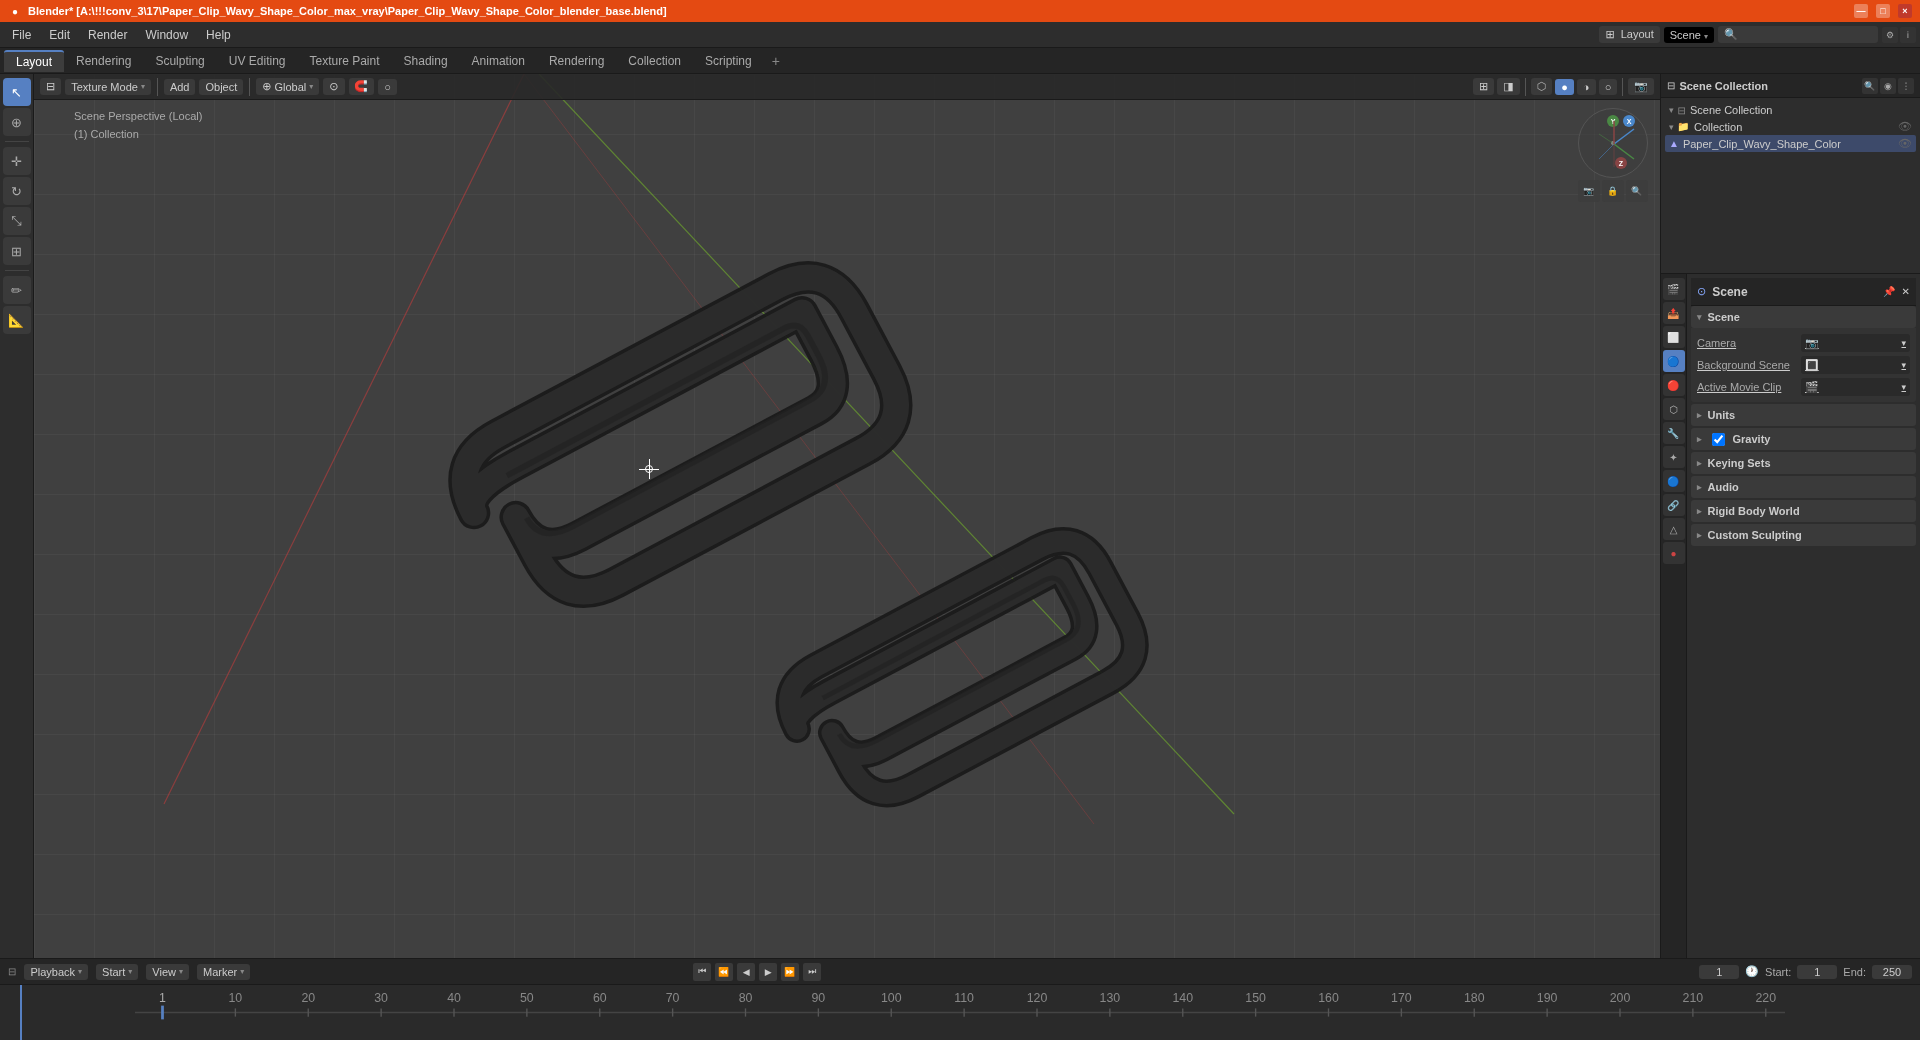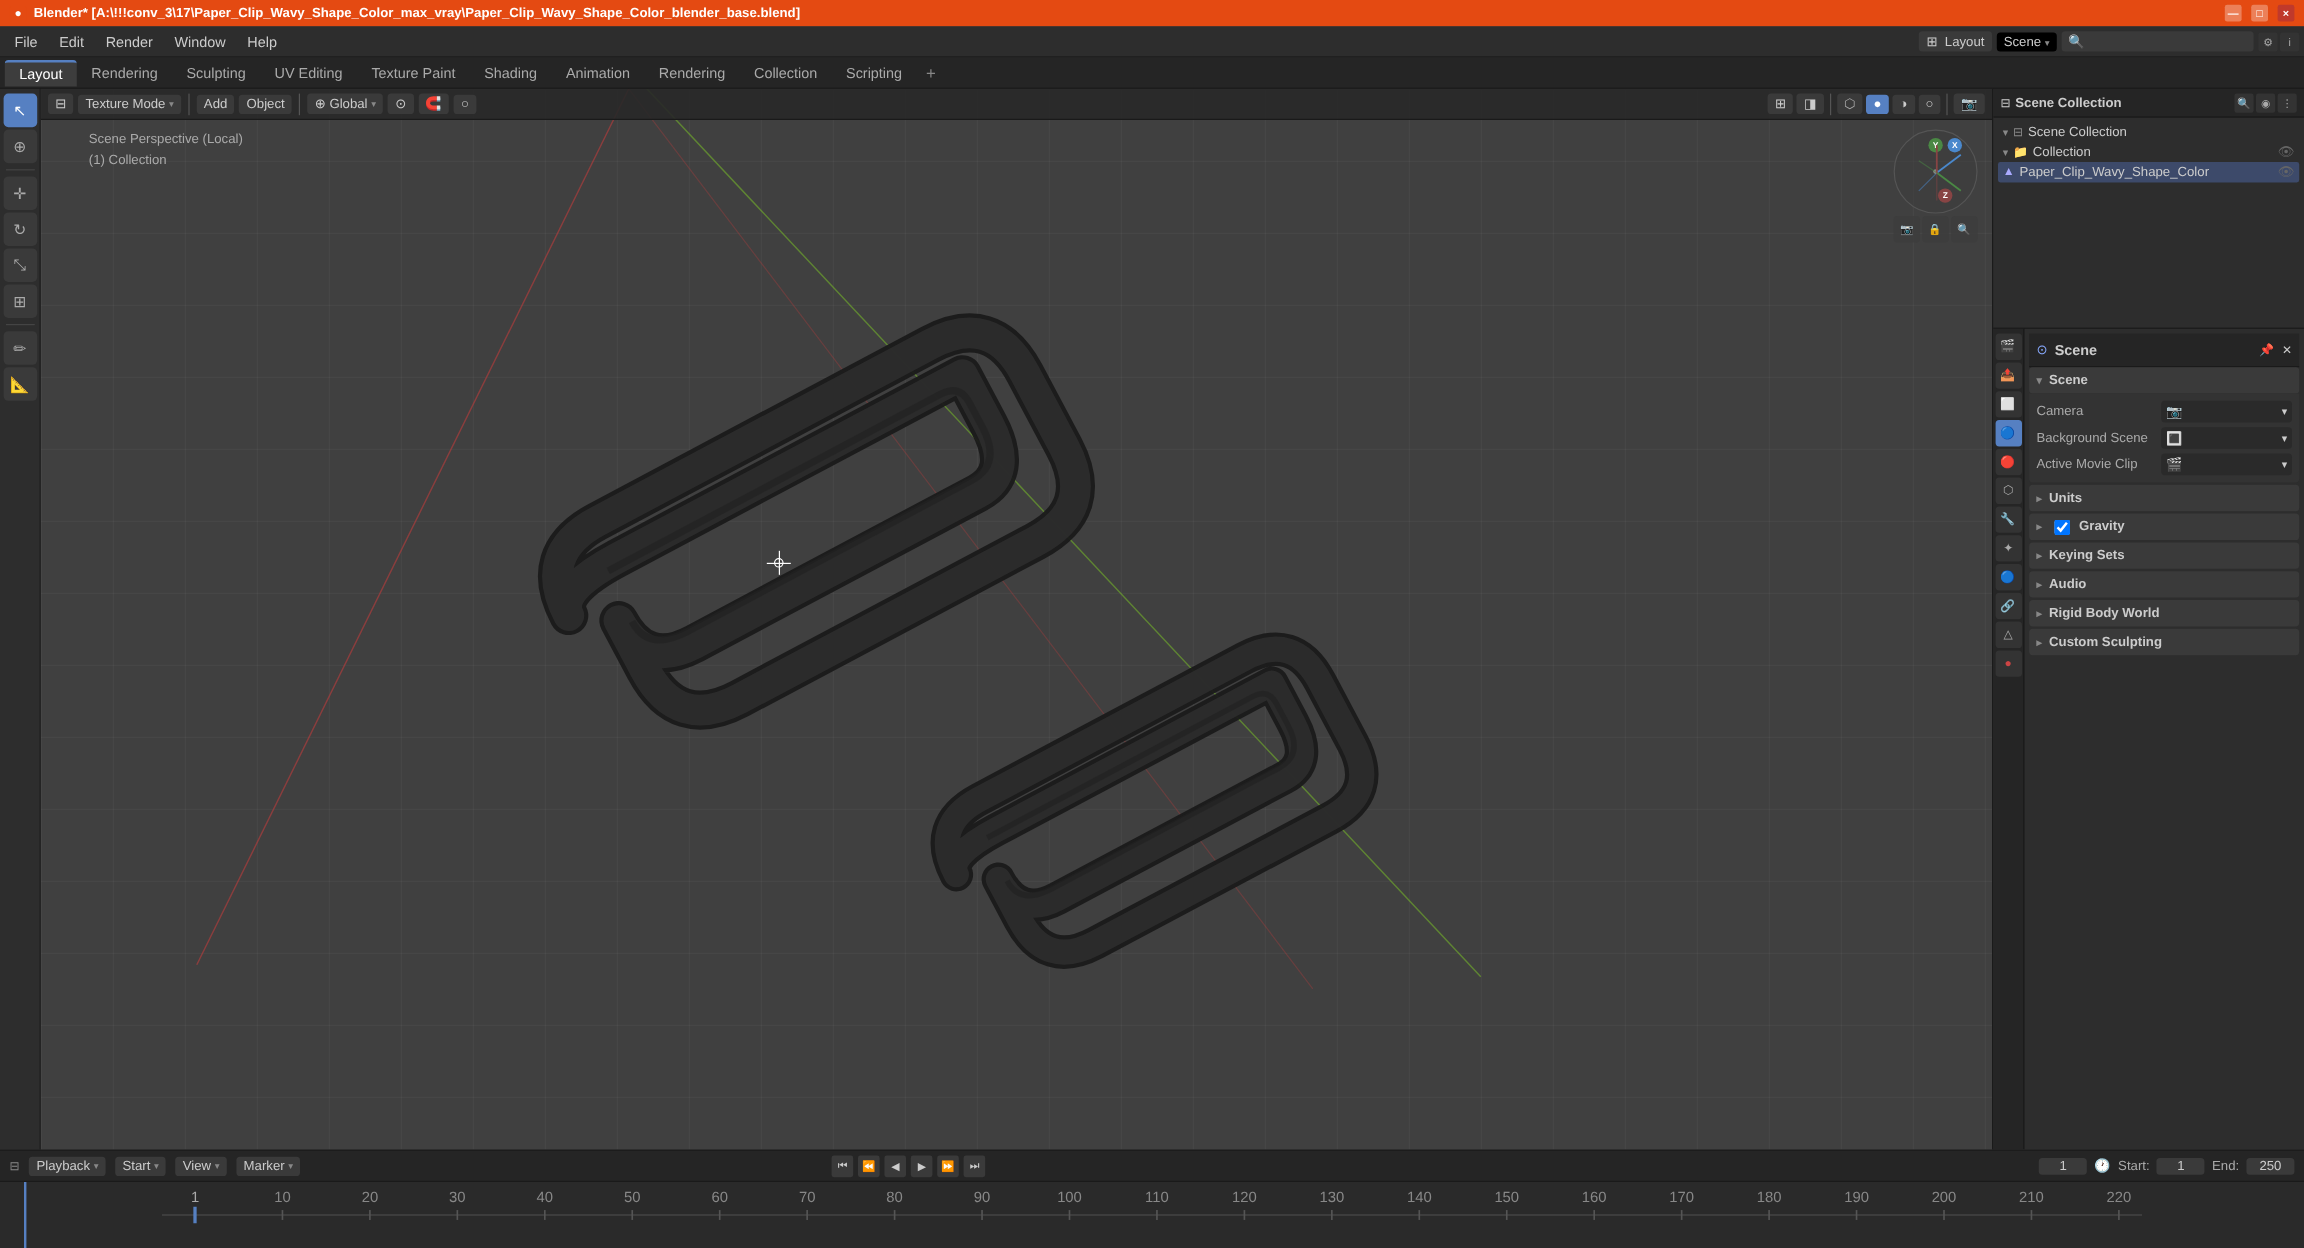--- a/index.html
+++ b/index.html
@@ -280,20 +280,21 @@
       padding: 4px 6px;
       background: #333;
       border-radius: 0 0 3px 3px;
     }
     .prop-row {
       display: flex;
       align-items: center;
       height: 22px;
       font-size: 11px;
       gap: 4px;
+      text-decoration: underline;
     }
     .prop-label {
       width: 100px;
       color: #aaa;
       flex-shrink: 0;
     }
     .prop-value {
       flex: 1;
       background: #2a2a2a;
       border-radius: 3px;

